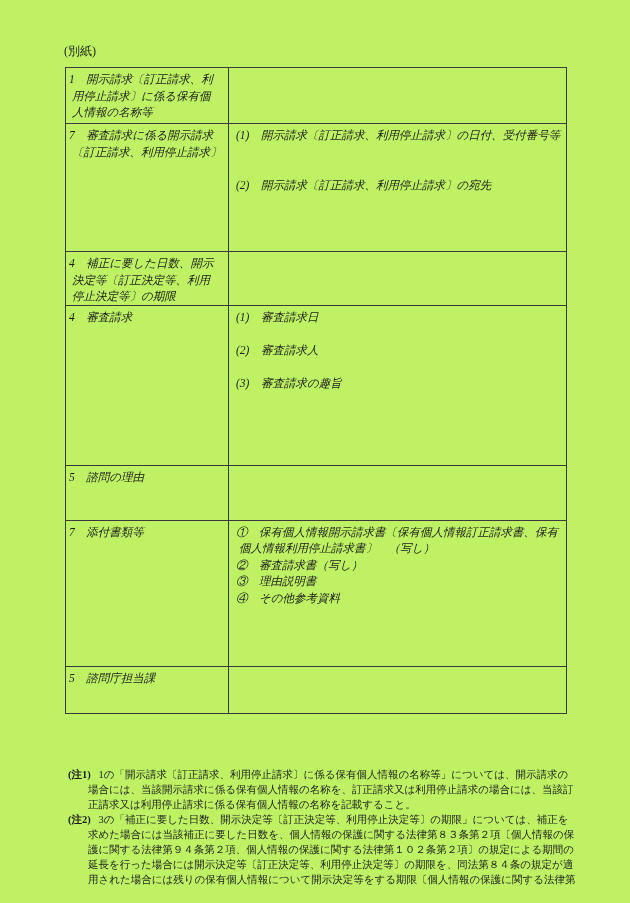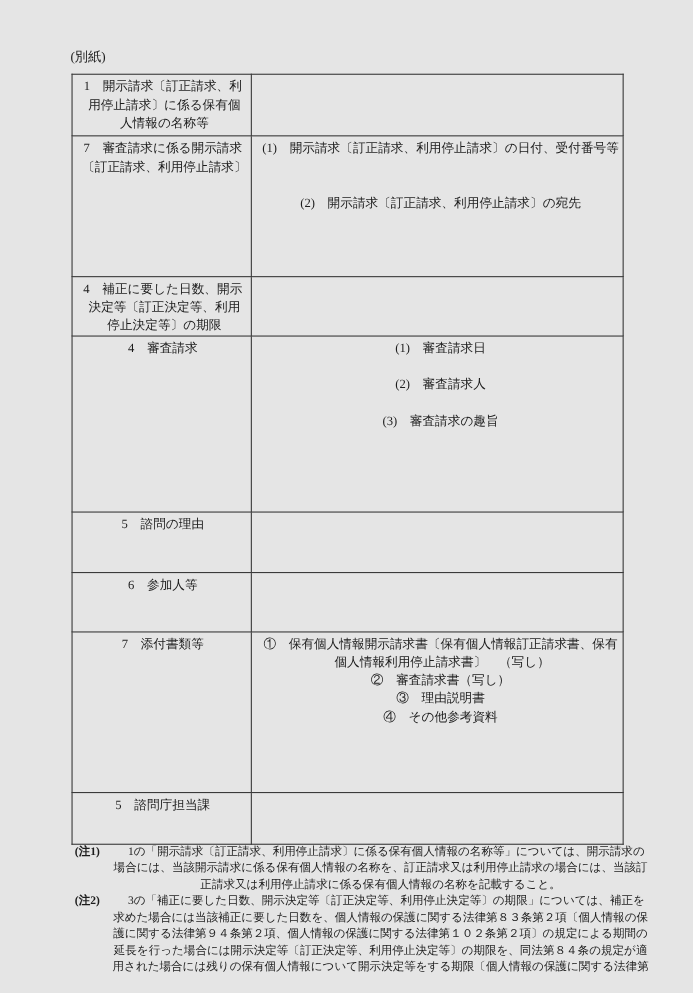--- a/index.html
+++ b/index.html
@@ -4,25 +4,24 @@
 <style>
   html, body {
     margin: 0;
     padding: 0;
     background: #ffffff;
   }
   .page {
     position: relative;
     width: 630px;
     height: 903px;
-    background: #e5e5e5;
+    background: #bef264;
     overflow: hidden;
     font-family: "Liberation Serif", "DejaVu Serif", serif;
     color: #1c1c1c;
-    text-align: center;
   }
   .doc-label {
     position: absolute;
     left: 64px;
     top: 44px;
     font-size: 12px;
     line-height: 14px;
     white-space: pre;
   }
   table.main {
@@ -37,20 +36,21 @@
   table.main col.c2 { width: 338px; }
   table.main td {
     border: 1px solid #3a3a3a;
     vertical-align: top;
     box-sizing: border-box;
     font-size: 11.5px;
     line-height: 16.5px;
     white-space: pre;
     overflow: hidden;
     padding: 3px 1px 0 3px;
+    font-style: italic;
   }
   table.main td.rc { padding-left: 7px; }
   tr.r1 td { height: 56px; }
   tr.r2 td { height: 128px; }
   tr.r3 td { height: 52px; }
   tr.r4 td { height: 160px; }
   tr.r5 td { height: 55px; margin-left: 20px; }
   tr.r6 td { height: 54px; }
   tr.r7 td { height: 146px; }
   tr.r8 td { height: 47px; }
@@ -116,24 +116,20 @@
         <td class="rc">(1)　審査請求日
 
 (2)　審査請求人
 
 (3)　審査請求の趣旨</td>
       </tr>
       <tr class="r5">
         <td class="lc">5　諮問の理由</td>
         <td class="rc"></td>
       </tr>
-      <tr class="r6">
-        <td class="lc">6　参加人等</td>
-        <td class="rc"></td>
-      </tr>
       <tr class="r7">
         <td class="lc">7　添付書類等</td>
         <td class="rc">①　保有個人情報開示請求書〔保有個人情報訂正請求書、保有
  個人情報利用停止請求書〕　（写し）
 ②　審査請求書（写し）
 ③　理由説明書
 ④　その他参考資料</td>
       </tr>
       <tr class="r8">
         <td class="lc">5　諮問庁担当課</td>

